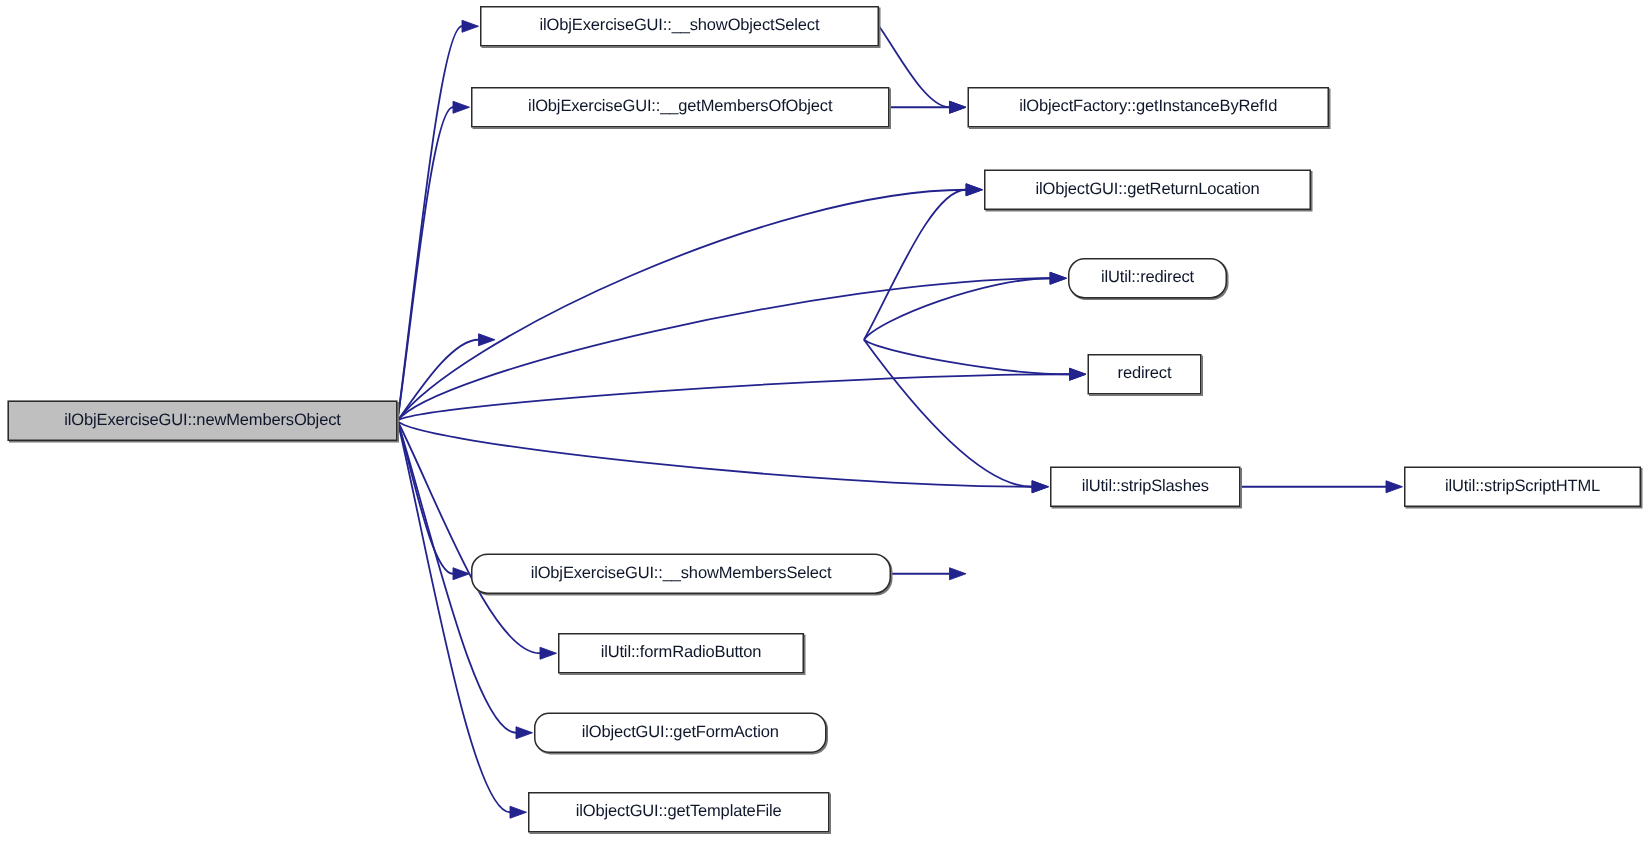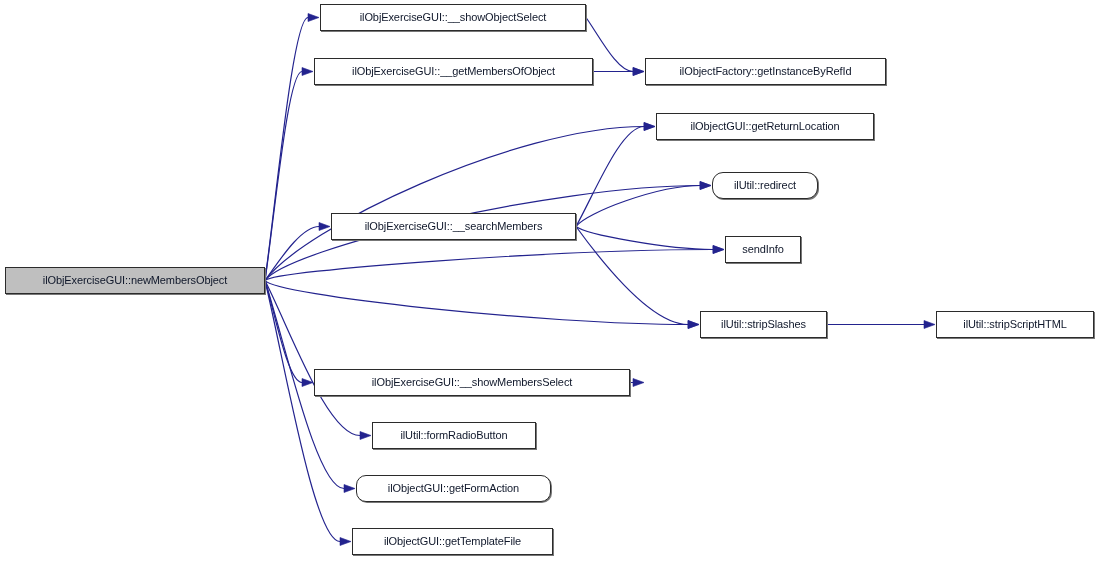--- a/index.html
+++ b/index.html
@@ -96,21 +96,20 @@
       <polygon class="edge-head" points="644,382.5 633,378.5 633,386.5"></polygon>
       <path class="edge-path" d="M 827,324.5 C 837,324.5 891.02,324.5 924,324.5"></path>
       <polygon class="edge-head" points="935,324.5 924,320.5 924,328.5"></polygon>
     </svg>
 <div class="gnode root" style="left: 5px; top: 267px; width: 260px; height: 27px;">ilObjExerciseGUI::newMembersObject</div>
     <div class="gnode" style="left: 320px; top: 4px; width: 266px; height: 27px;">ilObjExerciseGUI::__showObjectSelect</div>
     <div class="gnode" style="left: 314px; top: 58px; width: 279px; height: 27px;">ilObjExerciseGUI::__getMembersOfObject</div>
     <div class="gnode" style="left: 645px; top: 58px; width: 241px; height: 27px;">ilObjectFactory::getInstanceByRefId</div>
     <div class="gnode" style="left: 656px; top: 113px; width: 218px; height: 27px;">ilObjectGUI::getReturnLocation</div>
     <div class="gnode" style="left: 712px; top: 172px; width: 106px; height: 27px; border-radius: 11px;">ilUtil::redirect</div>
-    <div class="gnode" style="left: 331px; top: 213px; width: 245px; height: 27px;">ilObjExerciseGUI::__searchMembers</div>
-    <div class="gnode" style="left: 725px; top: 236px; width: 76px; height: 27px;">sendInfo</div>
+    <div class="gnode" style="left: 725px; top: 236px; width: 76px; height: 27px;">redirect</div>
     <div class="gnode" style="left: 936px; top: 311px; width: 158px; height: 27px;">ilUtil::stripScriptHTML</div>
     <div class="gnode" style="left: 700px; top: 311px; width: 127px; height: 27px;">ilUtil::stripSlashes</div>
-    <div class="gnode" style="left: 314px; top: 369px; width: 316px; height: 27px;">ilObjExerciseGUI::__showMembersSelect</div>
+    <div class="gnode" style="left: 314px; top: 369px; width: 280px; height: 27px; border-radius: 11px;">ilObjExerciseGUI::__showMembersSelect</div>
     <div class="gnode" style="left: 372px; top: 422px; width: 164px; height: 27px;">ilUtil::formRadioButton</div>
     <div class="gnode" style="left: 356px; top: 475px; width: 195px; height: 27px; border-radius: 10px;">ilObjectGUI::getFormAction</div>
     <div class="gnode" style="left: 352px; top: 528px; width: 201px; height: 27px;">ilObjectGUI::getTemplateFile</div>
   </div>
 
 </body></html>

